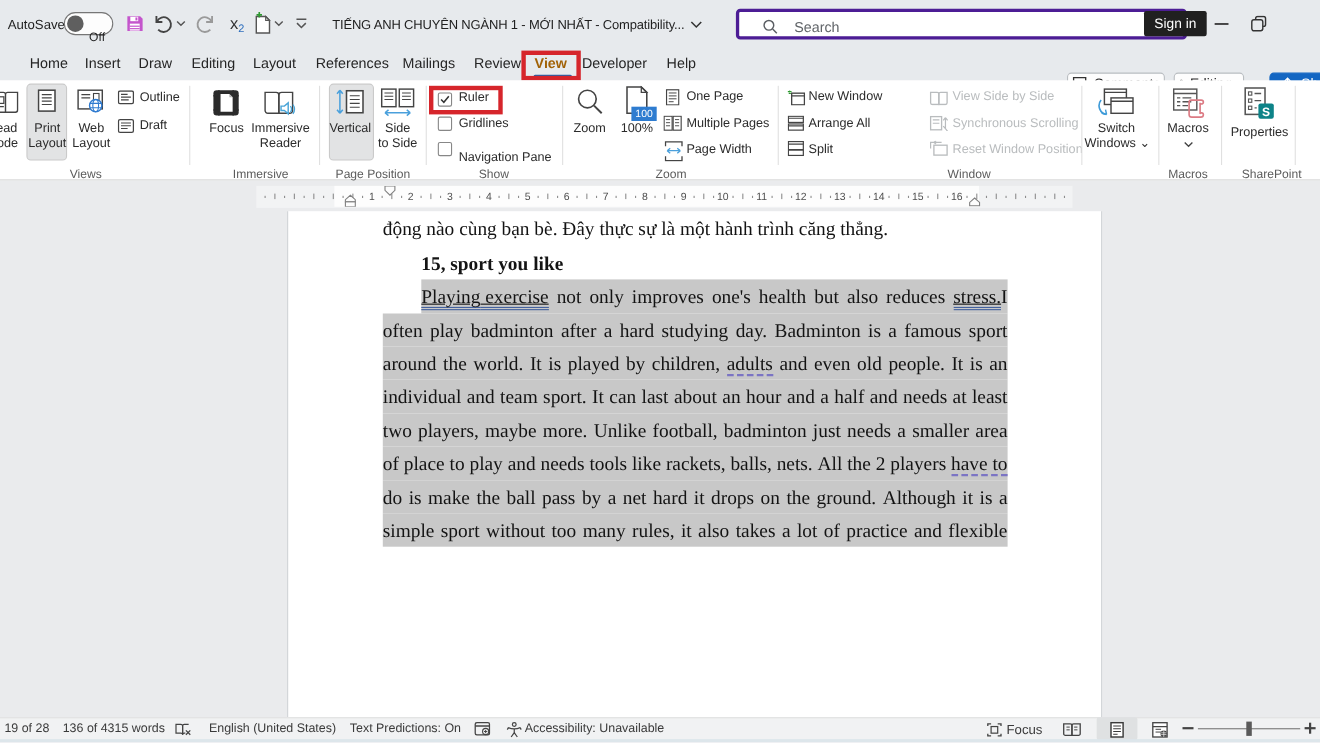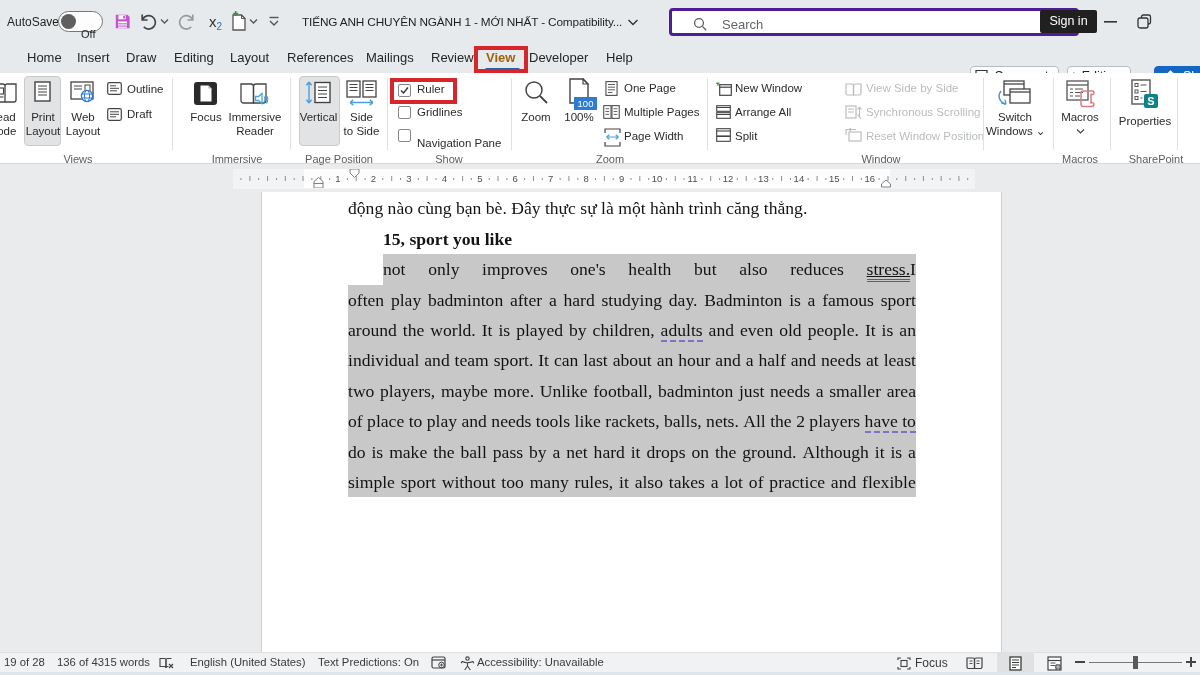--- a/index.html
+++ b/index.html
@@ -429,21 +429,21 @@
           <path d="M653.0 11 l4.5 4 v3 h-9 v-3 Z" fill="#fdfdfd" stroke="#808080" stroke-width="1"></path>
         </svg>
     </div>
   </div>
 
   <div id="docarea">
     <div id="page">
       <div id="doctext">
         <div class="dl">động nào cùng bạn bè. Đây thực sự là một hành trình căng thẳng.</div>
         <div class="dl" style="font-weight:bold;padding-left:35px;">15, sport you like</div>
-        <div class="jf" style="margin-left:35px;width:533px;"><i>not</i><i>only</i><i>improves</i><i>one's</i><i>health</i><i>but</i><i>also</i><i>reduces</i><i><span class="du bdu">stress.</span>I</i></div>
+        <div class="jf" style="margin-left:35px;width:533px;"><i><span class="du bdu">Playing</span>​<span class="du bdu"> exercise</span></i><i>not</i><i>only</i><i>improves</i><i>one's</i><i>health</i><i>but</i><i>also</i><i>reduces</i><i><span class="du bdu">stress.</span>I</i></div>
         <div class="jf"><i>often</i><i>play</i><i>badminton</i><i>after</i><i>a</i><i>hard</i><i>studying</i><i>day.</i><i>Badminton</i><i>is</i><i>a</i><i>famous</i><i>sport</i></div>
         <div class="jf"><i>around</i><i>the</i><i>world.</i><i>It</i><i>is</i><i>played</i><i>by</i><i>children,</i><i><span class="pdash">adults</span></i><i>and</i><i>even</i><i>old</i><i>people.</i><i>It</i><i>is</i><i>an</i></div>
         <div class="jf"><i>individual</i><i>and</i><i>team</i><i>sport.</i><i>It</i><i>can</i><i>last</i><i>about</i><i>an</i><i>hour</i><i>and</i><i>a</i><i>half</i><i>and</i><i>needs</i><i>at</i><i>least</i></div>
         <div class="jf"><i>two</i><i>players,</i><i>maybe</i><i>more.</i><i>Unlike</i><i>football,</i><i>badminton</i><i>just</i><i>needs</i><i>a</i><i>smaller</i><i>area</i></div>
         <div class="jf"><i>of</i><i>place</i><i>to</i><i>play</i><i>and</i><i>needs</i><i>tools</i><i>like</i><i>rackets,</i><i>balls,</i><i>nets.</i><i>All</i><i>the</i><i>2</i><i>players</i><i><span class="pdash">have to</span></i></div>
         <div class="jf"><i>do</i><i>is</i><i>make</i><i>the</i><i>ball</i><i>pass</i><i>by</i><i>a</i><i>net</i><i>hard</i><i>it</i><i>drops</i><i>on</i><i>the</i><i>ground.</i><i>Although</i><i>it</i><i>is</i><i>a</i></div>
         <div class="jf"><i>simple</i><i>sport</i><i>without</i><i>too</i><i>many</i><i>rules,</i><i>it</i><i>also</i><i>takes</i><i>a</i><i>lot</i><i>of</i><i>practice</i><i>and</i><i>flexible</i></div>
       </div>
     </div>
   </div>

